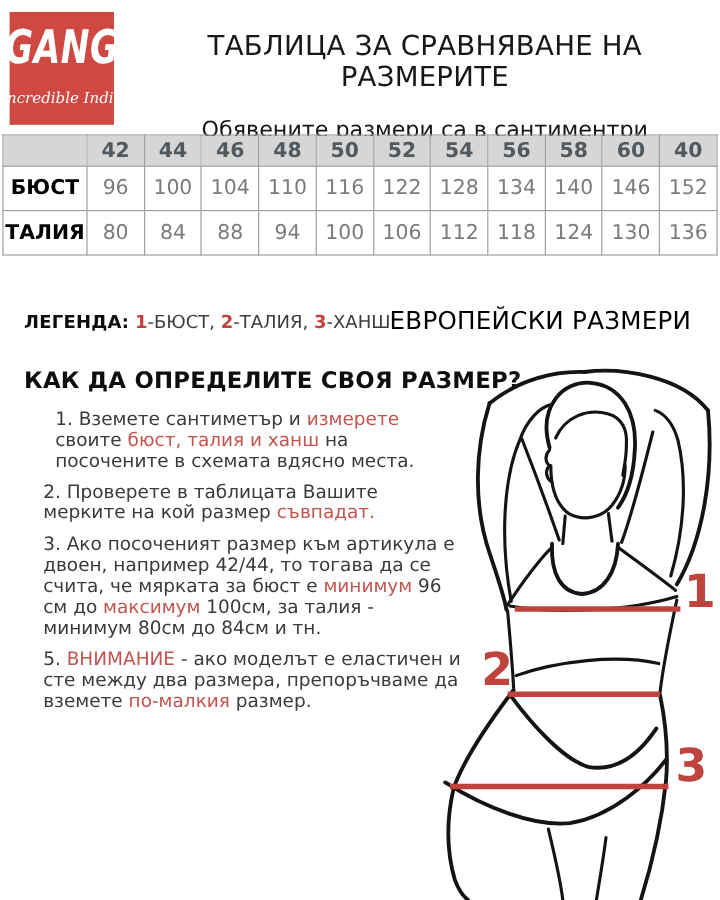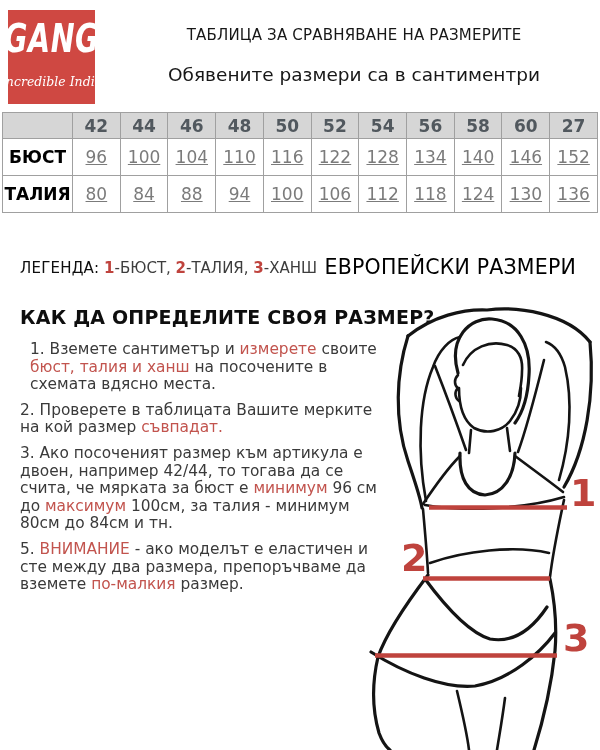--- a/index.html
+++ b/index.html
@@ -7,43 +7,43 @@
         font-family:"DejaVu Sans","Liberation Sans",sans-serif;}
   
   .logo{position:absolute;left:8px;top:10px;width:87px;height:94px;background:#cf4842;
         display:flex;flex-direction:column;align-items:center;justify-content:center;}
   .logo-name{color:#fff;font-style:italic;font-weight:800;font-size:28px;letter-spacing:.5px;
         transform:scale(1.02,1.38);line-height:1;}
   .logo-tagline{color:#fff;font-family:"DejaVu Serif","Liberation Serif",serif;font-style:italic;
         font-size:12.5px;margin-top:20px;white-space:nowrap;}
   
   .titleblock{position:absolute;left:110px;right:2px;top:26px;text-align:center;color:#171717;}
-  .title{font-size:15px;letter-spacing:.2px;}
+  .title{font-size:23px;letter-spacing:.2px;}
   .subtitle{font-size:18.5px;margin-top:20px;}
   
   table.size-table{position:absolute;top:112px;left:2px;width:596px;border-collapse:collapse;
         table-layout:fixed;}
   .size-table th,.size-table td{border:1.6px solid #a0a0a0;text-align:center;padding:0;
         font-size:17px;overflow:hidden;}
   .size-table thead th{background:#d6d6d6;color:#51585e;font-weight:bold;height:25px;}
   .size-table td.rowlabel{font-weight:bold;color:#000;height:36px;background:#fff;text-align:center;}
-  .size-table td.val{color:#7b7b7b;background:#fff;text-decoration:underline;}
+  .size-table td.val{color:#7b7b7b;background:#fff;}
   .size-table col.c0{width:70px;}
   
   .legend{position:absolute;left:20px;top:259px;font-size:15px;color:#3d3d3d;white-space:nowrap;}
-  .legend .legend-label{font-weight:400;color:#0e0e0e;letter-spacing:.2px;}
+  .legend .legend-label{font-weight:700;color:#0e0e0e;letter-spacing:.2px;}
   .legend .lnum{font-weight:800;color:#bf433d;}
   .euro{position:absolute;right:24px;top:255px;font-size:20.5px;font-weight:400;color:#000000;
         letter-spacing:.2px;}
   
   .howto-heading{position:absolute;left:20px;top:306px;font-size:19px;font-weight:800;
         color:#0e0e0e;letter-spacing:.2px;}
   .steps{position:absolute;left:20px;top:341px;width:366px;font-size:15.4px;line-height:17.6px;
         color:#3a3a3a;}
-  .step{margin-bottom:8px;}
+  .step{margin-bottom:8px;margin-left:16px;}
   .step.indent{padding-left:10px;}
   .red{color:#c2544e;}
   
   .figure{position:absolute;left:358px;top:300px;width:242px;height:450px;}
   .figure svg{display:block;width:100%;height:100%;}
   .body-line{fill:none;stroke:#141414;stroke-width:2.6;stroke-linecap:round;stroke-linejoin:round;}
   .body-line.thick{stroke-width:3.2;}
   .measure-line{stroke:#bf433d;stroke-width:4.6;stroke-linecap:butt;}
   .marker-num{fill:#bf433d;font-weight:800;font-size:38px;font-family:"DejaVu Sans",sans-serif;}
 </style>
@@ -83,21 +83,21 @@
           <th>42</th>
           <th>44</th>
           <th>46</th>
           <th>48</th>
           <th>50</th>
           <th>52</th>
           <th>54</th>
           <th>56</th>
           <th>58</th>
           <th>60</th>
-          <th>27</th>
+          <th>40</th>
         </tr>
     </thead>
     <tbody>
         <tr>
           <td class="rowlabel">БЮСТ</td>
           <td class="val">96</td>
           <td class="val">100</td>
           <td class="val">104</td>
           <td class="val">110</td>
           <td class="val">116</td>

